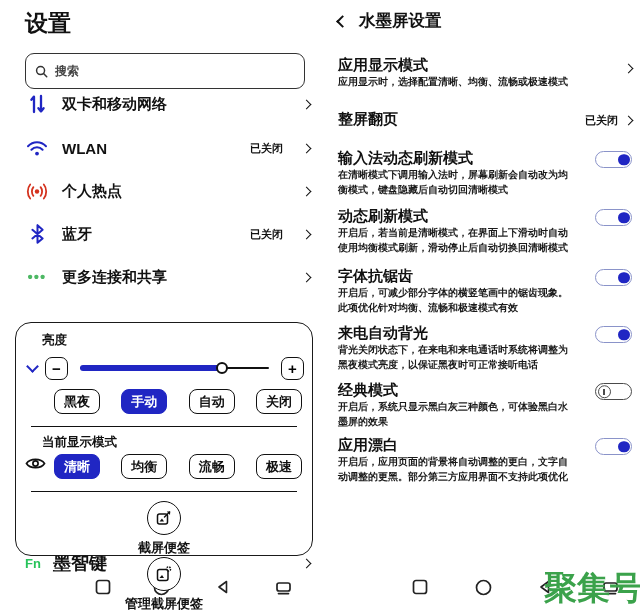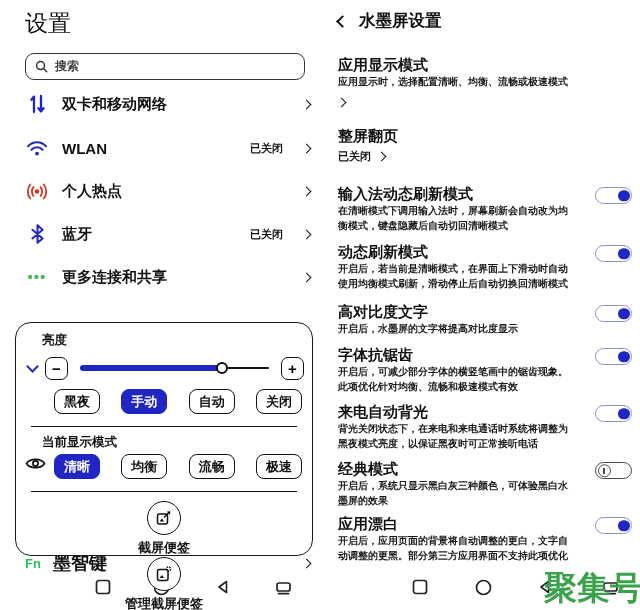--- a/index.html
+++ b/index.html
@@ -8,22 +8,22 @@
   }
   *{margin:0;padding:0;box-sizing:border-box;}
   html,body{width:640px;height:610px;background:#fff;overflow:hidden;
     font-family:"Liberation Sans","DejaVu Sans",sans-serif;color:var(--ink);}
   .abs{position:absolute;}
   
   .chev{display:inline-block;width:7px;height:7px;border-top:1.8px solid #111;border-right:1.8px solid #111;transform:rotate(45deg);}
   .chev-left{display:inline-block;width:9px;height:9px;border-top:2.2px solid #111;border-right:2.2px solid #111;transform:rotate(-135deg);}
   .chev-down{display:inline-block;width:9px;height:9px;border-top:2.4px solid var(--blue);border-right:2.4px solid var(--blue);transform:rotate(135deg);}
   
-  #left-title{left:25px;top:8px;font-size:23px;font-weight:400;}
-  #search-box{left:25px;top:53px;width:280px;height:27px;border:1.6px solid #333;border-radius:9px;display:flex;align-items:center;padding:0 9px;gap:7px;}
+  #left-title{left:25px;top:8px;font-size:23px;font-weight:700;}
+  #search-box{left:25px;top:53px;width:280px;height:36px;border:1.6px solid #333;border-radius:9px;display:flex;align-items:center;padding:0 9px;gap:7px;}
   #search-box .ph{font-size:12px;color:#444;font-weight:600;}
   .lrow{left:25px;width:285px;height:34px;display:flex;align-items:center;gap:13px;}
   .lrow .ic{width:24px;height:22px;display:flex;align-items:center;justify-content:center;flex:none;}
   .lrow .lbl{font-size:15px;font-weight:600;flex:1;}
   .lrow .val{font-size:11px;font-weight:600;margin-right:7px;}
   .dots{font-size:15px;letter-spacing:1px;color:var(--green);font-weight:700;line-height:10px;}
   
   #sheet{left:15px;top:322px;width:298px;height:234px;background:#fff;border:1.7px solid #1a1a1a;border-radius:16px;z-index:3;}
   #sheet .sec-label{position:absolute;left:26px;font-size:12.5px;font-weight:700;}
   #bright-row{position:absolute;left:10px;right:8px;top:32px;height:26px;display:flex;align-items:center;}
@@ -49,21 +49,21 @@
   #right{left:338px;top:10px;width:298px;}
   #right-header{display:flex;align-items:center;gap:12px;margin-bottom:23px;height:22px;}
   #right-header .ttl{font-size:16.5px;font-weight:700;}
   .ritem{display:flex;align-items:flex-start;}
   .rtext{flex:1;min-width:0;padding-right:8px;}
   .rtitle{font-size:15px;font-weight:700;line-height:19px;}
   .rdesc{font-size:10px;font-weight:600;line-height:15px;color:#1a1a1a;max-width:232px;}
   .rdesc:empty{display:none;}
   .rctl{flex:none;display:flex;align-items:center;gap:7px;margin-top:3px;margin-right:4px;}
   .rval{font-size:11px;font-weight:600;}
-  .mb20{margin-bottom:20px;flex-direction:column;}.mb11{margin-bottom:11px;}.mb9{margin-bottom:9px;}.mb8{margin-bottom:8px;}.mb6{margin-bottom:6px;}
+  .mb20{margin-bottom:20px;}.mb11{margin-bottom:11px;}.mb9{margin-bottom:9px;}.mb8{margin-bottom:8px;}.mb6{margin-bottom:6px;}
   
   .toggle{position:relative;width:37px;height:17px;border-radius:9.5px;flex:none;}
   .toggle.on{border:1.6px solid #8a93c9;}
   .toggle.on::after{content:"";position:absolute;right:1.5px;top:50%;transform:translateY(-50%);width:11.5px;height:11.5px;border-radius:50%;background:var(--blue);}
   .toggle.off{border:1.6px solid #4a4a4a;}
   .toggle.off::before{content:"";position:absolute;left:1.5px;top:50%;transform:translateY(-50%);width:11.5px;height:11.5px;border-radius:50%;border:1.6px solid #4a4a4a;background:#fff;}
   .toggle.off::after{content:"";position:absolute;left:7.4px;top:50%;transform:translateY(-50%);width:1.6px;height:6px;background:#4a4a4a;}
   
   .nav-ic{position:absolute;top:578px;width:18px;height:18px;display:flex;align-items:center;justify-content:center;}
   
@@ -264,29 +264,20 @@
   <div class="ritem mb11">
     <div class="rtext">
       <div class="rtitle">动态刷新模式</div>
       <div class="rdesc">开启后，若当前是清晰模式，在界面上下滑动时自动使用均衡模式刷新，滑动停止后自动切换回清晰模式</div>
     </div>
     <div class="rctl">
         <span class="toggle on"></span>
       </div>
   </div>
 
-  <div class="ritem mb9">
-    <div class="rtext">
-      <div class="rtitle">高对比度文字</div>
-      <div class="rdesc">开启后，水墨屏的文字将提高对比度显示</div>
-    </div>
-    <div class="rctl">
-        <span class="toggle on"></span>
-      </div>
-  </div>
 
   <div class="ritem mb8">
     <div class="rtext">
       <div class="rtitle">字体抗锯齿</div>
       <div class="rdesc">开启后，可减少部分字体的横竖笔画中的锯齿现象。此项优化针对均衡、流畅和极速模式有效</div>
     </div>
     <div class="rctl">
         <span class="toggle on"></span>
       </div>
   </div>

